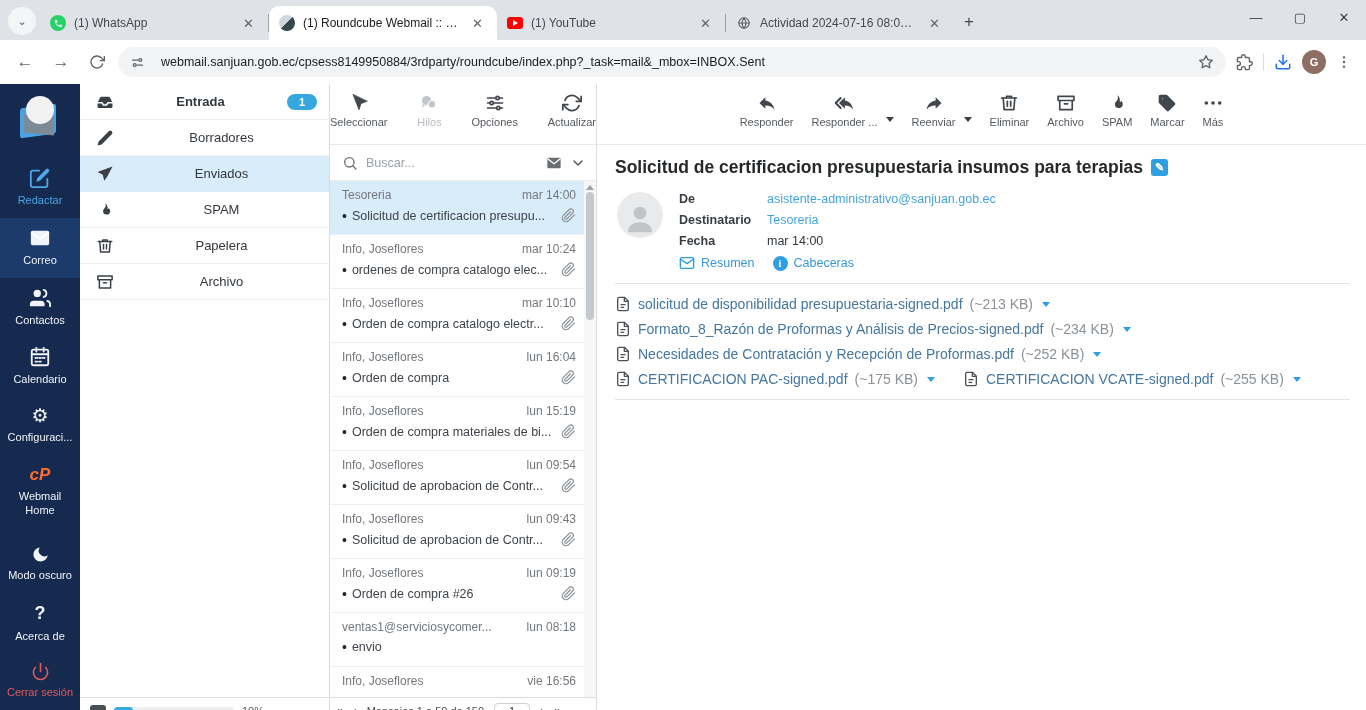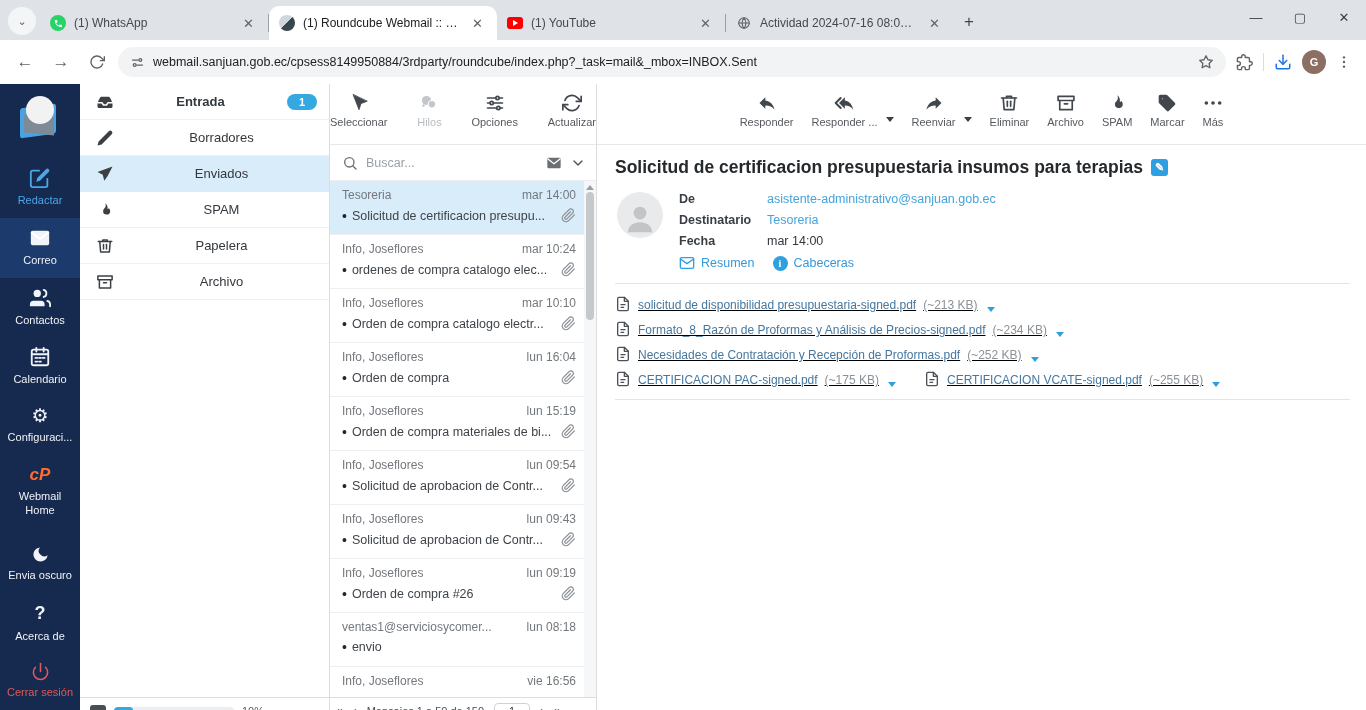--- a/index.html
+++ b/index.html
@@ -17,21 +17,21 @@
   .fav-whatsapp { width:16px; height:16px; border-radius:50%; background:#25d366; display:flex; align-items:center; justify-content:center; }
   .fav-roundcube { width:16px; height:16px; border-radius:50%; background:linear-gradient(135deg,#cfd6dd 50%,#37474f 50%); }
   .fav-youtube { width:16px; height:12px; border-radius:3px; background:#f00; display:flex; align-items:center; justify-content:center; }
   .fav-youtube .play { width:0; height:0; border-left:5px solid #fff; border-top:3px solid transparent; border-bottom:3px solid transparent; }
   .newtab-btn { font-size:17px; color:#45494d; padding:0 12px 8px 10px; }
   .win-controls { position:absolute; right:0; top:0; height:34px; display:flex; align-items:center; gap:0; }
   .win-btn { width:44px; text-align:center; color:#3c4043; font-size:13px; }
 
   .urlbar-row { height:44px; background:#fff; display:flex; align-items:center; padding:0 10px; gap:6px; }
   .nav-ic { color:#5f6368; font-size:17px; width:30px; height:30px; display:flex; align-items:center; justify-content:center; border-radius:50%; }
-  .omnibox { flex:1; height:30px; background:#f1f3f4; border-radius:16px; display:flex; align-items:center; padding:0 12px; gap:8px; }
+  .omnibox { flex:1; height:30px; background:#f1f3f4; border-radius:16px; display:flex; align-items:center; padding:0 12px; gap:16px; }
   .omnibox .url { flex:1; font-size:12.5px; color:#202124; white-space:nowrap; overflow:hidden; }
   .chrome-right { display:flex; align-items:center; gap:10px; padding:0 4px; }
   .vsep { width:1px; height:18px; background:#dadce0; }
   .avatar-g { width:24px; height:24px; border-radius:50%; background:#8d6e63; color:#fff; font-size:11px; font-weight:bold; display:flex; align-items:center; justify-content:center; }
 
   
   .app { display:flex; height:626px; position:relative; }
 
   
   .rail { width:80px; background:#16294e; color:#fff; display:flex; flex-direction:column; align-items:center; flex:0 0 80px; }
@@ -106,21 +106,21 @@
   .hdr-label { width:88px; font-weight:bold; color:#3a3f45; }
   .hdr-link { color:#45a4dc; }
   .hdr-plain { color:#33383d; }
   .hdr-actions { display:flex; gap:18px; margin-top:4px; align-items:center; }
   .hdr-action { display:flex; align-items:center; gap:6px; color:#3798d9; font-size:12.5px; }
   .hdr-action .ic { width:16px; height:16px; color:#2e9fe0; }
   .info-circle { width:15px; height:15px; border-radius:50%; background:#2e9fe0; color:#fff; font-size:10px; font-weight:bold; display:flex; align-items:center; justify-content:center; font-family:"Liberation Serif",serif; }
   .divider { height:1px; background:#e4e4e4; margin:12px 0; }
   .attachments { display:flex; flex-direction:column; gap:9px; }
   .attach-line { display:flex; gap:28px; }
-  .attach-chip { display:flex; align-items:flex-end; gap:7px; font-size:12px;text-decoration:underline; }
+  .attach-chip { display:flex; align-items:center; gap:7px; font-size:14px; }
   .attach-chip .ic { width:16px; height:16px; color:#4a5158; flex:0 0 16px; }
   .attach-name { color:#45779f; }
   .attach-size { color:#8b9196; }
   .attach-caret { width:0; height:0; border-left:4px solid transparent; border-right:4px solid transparent; border-top:5px solid #2e9fe0; margin-left:2px; }
   .mail-body { font-family:"DejaVu Sans Mono","Liberation Mono",monospace; font-size:12px; color:#4a4a4a; line-height:1.9; max-width:745px; margin-top:10px; }
 
   .ic { display:block; }
   svg.ic { stroke:currentColor; fill:none; stroke-width:2; stroke-linecap:round; stroke-linejoin:round; }
   svg.ic.fill { fill:currentColor; stroke:none; }
 </style>
@@ -411,21 +411,21 @@
     </div>
     <div class="rail-item">
       <span class="cp-logo">cP</span>
       <span style="width:58px">Webmail Home</span>
     </div>
     <div class="rail-spacer"></div>
     <div class="rail-item">
       <svg class="ic fill" viewBox="0 0 24 24" style="width:19px;height:19px">
           <use href="#i-moon"></use>
         </svg>
-      <span>Envia oscuro</span>
+      <span>Modo oscuro</span>
     </div>
     <div class="rail-item">
       <span style="font-size:18px;font-weight:bold">?</span>
       <span>Acerca de</span>
     </div>
     <div class="rail-item logout">
       <svg class="ic" viewBox="0 0 24 24" style="width:19px;height:19px">
           <use href="#i-power"></use>
         </svg>
       <span>Cerrar sesión</span>

